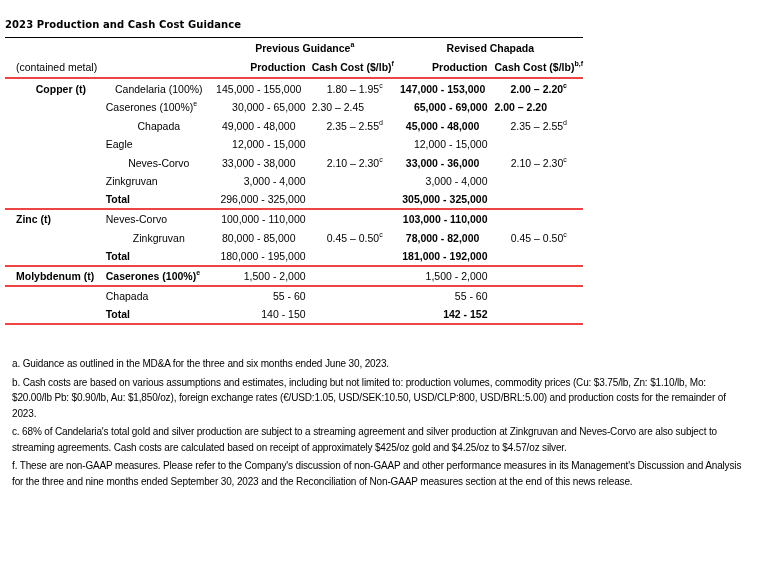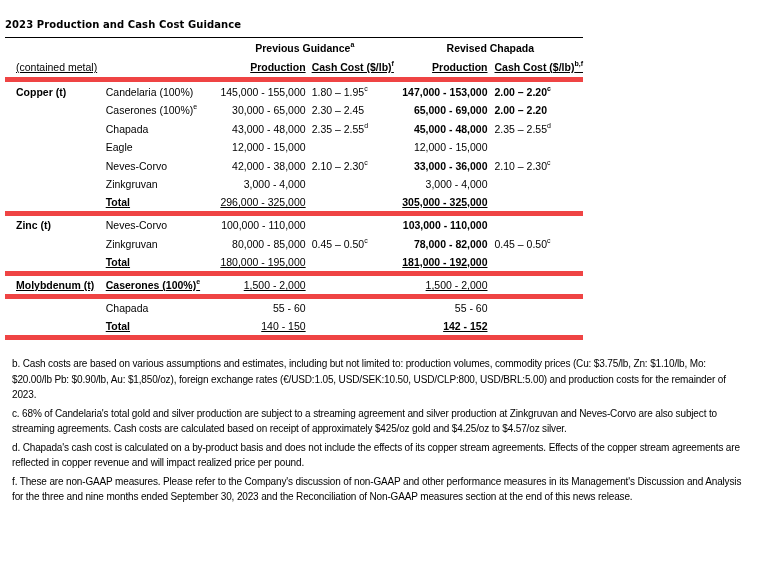--- a/index.html
+++ b/index.html
@@ -3,31 +3,31 @@
 <meta charset="utf-8">
 <style>
   html, body { margin: 0; padding: 0; background: #ffffff; }
   body { width: 757px; height: 564px; position: relative; overflow: hidden; color: #000; font-family: "Liberation Sans", sans-serif; }
   .title { position: absolute; left: 5px; top: 19px; font-family: "DejaVu Sans", sans-serif; font-weight: bold; font-size: 10px; letter-spacing: 0.1px; }
   .tbl { position: absolute; left: 5px; top: 37px; width: 578px; border-collapse: collapse; font-size: 10.5px; }
   .tbl td { padding: 0; height: 18px; line-height: 18px; white-space: nowrap; }
   .tbl tr.hdr1 td { height: 19px; }
   .tbl tr.hdr2 td { height: 20px; }
   .tbl tr.topline td { border-top: 1px solid #000; }
-  .tbl tr.botline td { border-bottom: 5px solid #ef4444; text-decoration: underline; }
+  .tbl tr.botline td { border-bottom: 2px solid #ef4444; }
   .c-metal { width: 94px; padding-left: 11px !important; font-weight: bold; }
   .c-mine { width: 112px; }
   .c-prevp { width: 98px; text-align: right; }
   .c-prevc { width: 88px; padding-left: 6px !important; }
   .c-revp { width: 92px; text-align: right; }
   .c-revc { padding-left: 7px !important; }
   .b { font-weight: bold; }
   .ctr { text-align: center; }
   sup { font-size: 7px; line-height: 0; vertical-align: 5px; }
-  .tall td { height: 19px; }
+  .tall td { height: 19px; text-align: center; }
   .footnotes { position: absolute; left: 12px; top: 356px; width: 735px; font-size: 10px; line-height: 15.5px; font-family: "Liberation Sans", sans-serif; }
   .footnotes p { margin: 0 0 3px 0; letter-spacing: -0.15px; }
 </style>
 </head>
 <body>
 
 <div class="title">2023 Production and Cash Cost Guidance</div>
 
 <table class="tbl">
   <tbody>
@@ -58,37 +58,37 @@
     <td class="c-metal"></td>
     <td class="c-mine"><span>Caserones (100%)</span><sup>e</sup></td>
     <td class="c-prevp">30,000 - 65,000</td>
     <td class="c-prevc">2.30 – 2.45</td>
     <td class="c-revp b">65,000 - 69,000</td>
     <td class="c-revc b">2.00 – 2.20</td>
   </tr>
   <tr class="tall">
     <td class="c-metal"></td>
     <td class="c-mine">Chapada</td>
-    <td class="c-prevp">43,000 - 48,000</td>
+    <td class="c-prevp">49,000 - 48,000</td>
     <td class="c-prevc"><span>2.35 – 2.55</span><sup>d</sup></td>
     <td class="c-revp b">45,000 - 48,000</td>
     <td class="c-revc"><span>2.35 – 2.55</span><sup>d</sup></td>
   </tr>
   <tr>
     <td class="c-metal"></td>
     <td class="c-mine">Eagle</td>
     <td class="c-prevp">12,000 - 15,000</td>
     <td class="c-prevc"></td>
     <td class="c-revp">12,000 - 15,000</td>
     <td class="c-revc"></td>
   </tr>
   <tr class="tall">
     <td class="c-metal"></td>
     <td class="c-mine">Neves-Corvo</td>
-    <td class="c-prevp">42,000 - 38,000</td>
+    <td class="c-prevp">33,000 - 38,000</td>
     <td class="c-prevc"><span>2.10 – 2.30</span><sup>c</sup></td>
     <td class="c-revp b">33,000 - 36,000</td>
     <td class="c-revc"><span>2.10 – 2.30</span><sup>c</sup></td>
   </tr>
   <tr>
     <td class="c-metal"></td>
     <td class="c-mine">Zinkgruvan</td>
     <td class="c-prevp">3,000 - 4,000</td>
     <td class="c-prevc"></td>
     <td class="c-revp">3,000 - 4,000</td>
@@ -151,17 +151,17 @@
     <td class="c-prevp">140 - 150</td>
     <td class="c-prevc"></td>
     <td class="c-revp b">142 - 152</td>
     <td class="c-revc"></td>
   </tr>
 
 </tbody>
   </table>
 
 <div class="footnotes">
+  <p>a. Guidance as outlined in the MD&amp;A for the three and six months ended June 30, 2023.</p>
   <p>b. Cash costs are based on various assumptions and estimates, including but not limited to: production volumes, commodity prices (Cu: $3.75/lb, Zn: $1.10/lb, Mo: $20.00/lb Pb: $0.90/lb, Au: $1,850/oz), foreign exchange rates (€/USD:1.05, USD/SEK:10.50, USD/CLP:800, USD/BRL:5.00) and production costs for the remainder of 2023.</p>
   <p>c. 68% of Candelaria's total gold and silver production are subject to a streaming agreement and silver production at Zinkgruvan and Neves-Corvo are also subject to streaming agreements. Cash costs are calculated based on receipt of approximately $425/oz gold and $4.25/oz to $4.57/oz silver.</p>
-  <p>d. Chapada's cash cost is calculated on a by-product basis and does not include the effects of its copper stream agreements. Effects of the copper stream agreements are reflected in copper revenue and will impact realized price per pound.</p>
   <p>f. These are non-GAAP measures. Please refer to the Company's discussion of non-GAAP and other performance measures in its Management's Discussion and Analysis for the three and nine months ended September 30, 2023 and the Reconciliation of Non-GAAP measures section at the end of this news release.</p>
 </div>
 
 </body></html>

